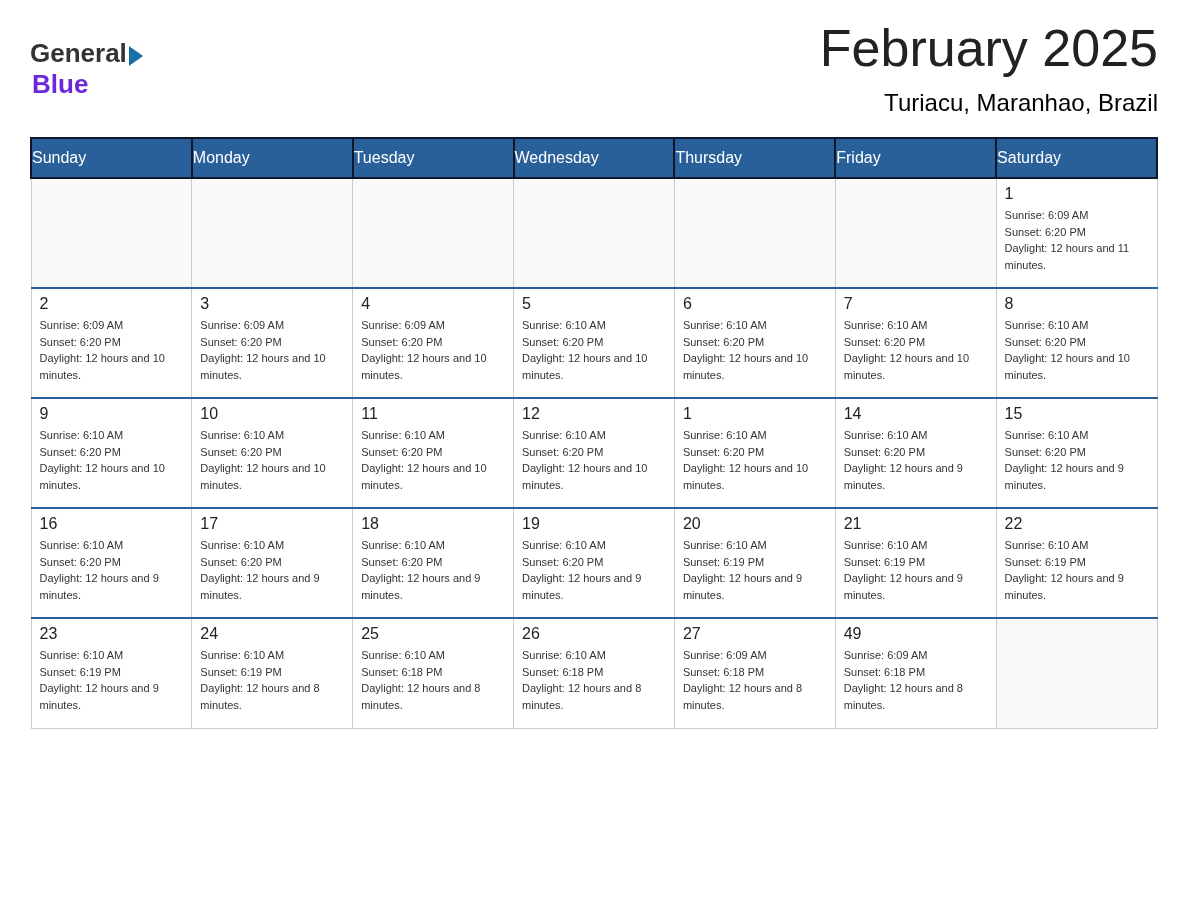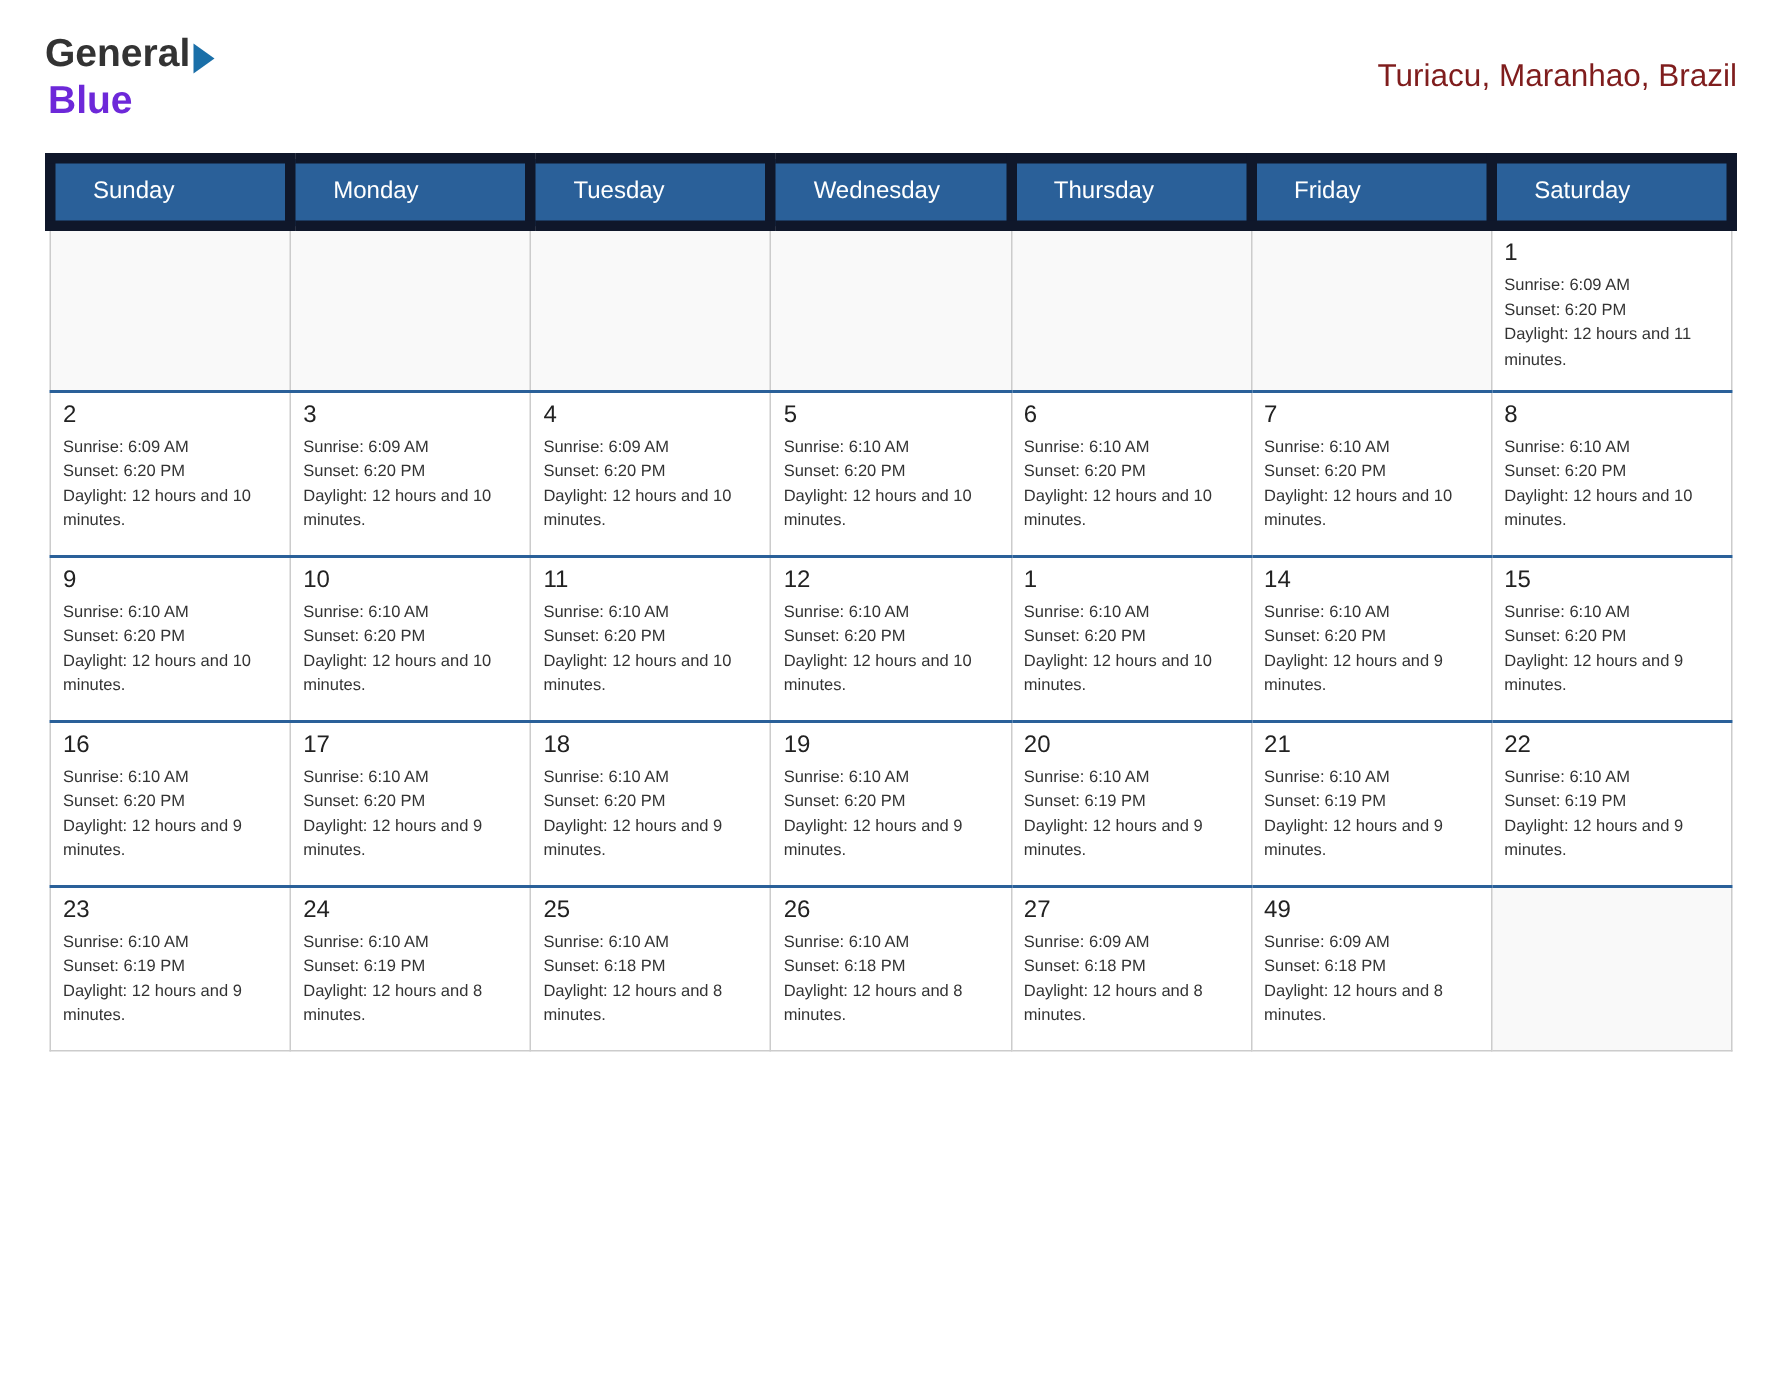--- a/index.html
+++ b/index.html
@@ -47,36 +47,36 @@
     .title-block {
       text-align: right;
     }
     .month-year {
       font-size: 52px;
       font-weight: normal;
       color: #222;
       line-height: 1.1;
     }
     .location {
-      font-size: 21px;
-      color: #7f1d1d;
-      margin-top: 0;
+      font-size: 24px;
+      color: #000000;
+      margin-top: 12px;
     }
     .calendar {
       width: 100%;
       border-collapse: collapse;
     }
     .calendar th {
       background-color: #2a6099;
       color: #fff;
-      padding: 10px 25px;
+      padding: 10px 0;
       font-size: 16px;
       font-weight: normal;
       text-align: left;
-      border: 7px solid #0f172a;
+      border: 2px solid #0f172a;
     }
     .calendar td {
       vertical-align: top;
       border: 1px solid #ccc;
       padding: 6px 8px;
       width: 14.28%;
       min-height: 110px;
       height: 110px;
     }
     .day-num {
@@ -103,20 +103,21 @@
 
 <div class="header">
   <div class="logo-wrapper">
     <div class="logo-line1">
       <span class="logo-text-general">General</span>
       <div class="logo-arrow"></div>
     </div>
     <div class="logo-line2">Blue</div>
   </div>
   <div class="title-block">
+    <div class="month-year">February 2025</div>
     <div class="location">Turiacu, Maranhao, Brazil</div>
   </div>
 </div>
 
 <table class="calendar">
   <thead>
     <tr>
     <th>Sunday</th>
         <th>Monday</th>
         <th>Tuesday</th>

